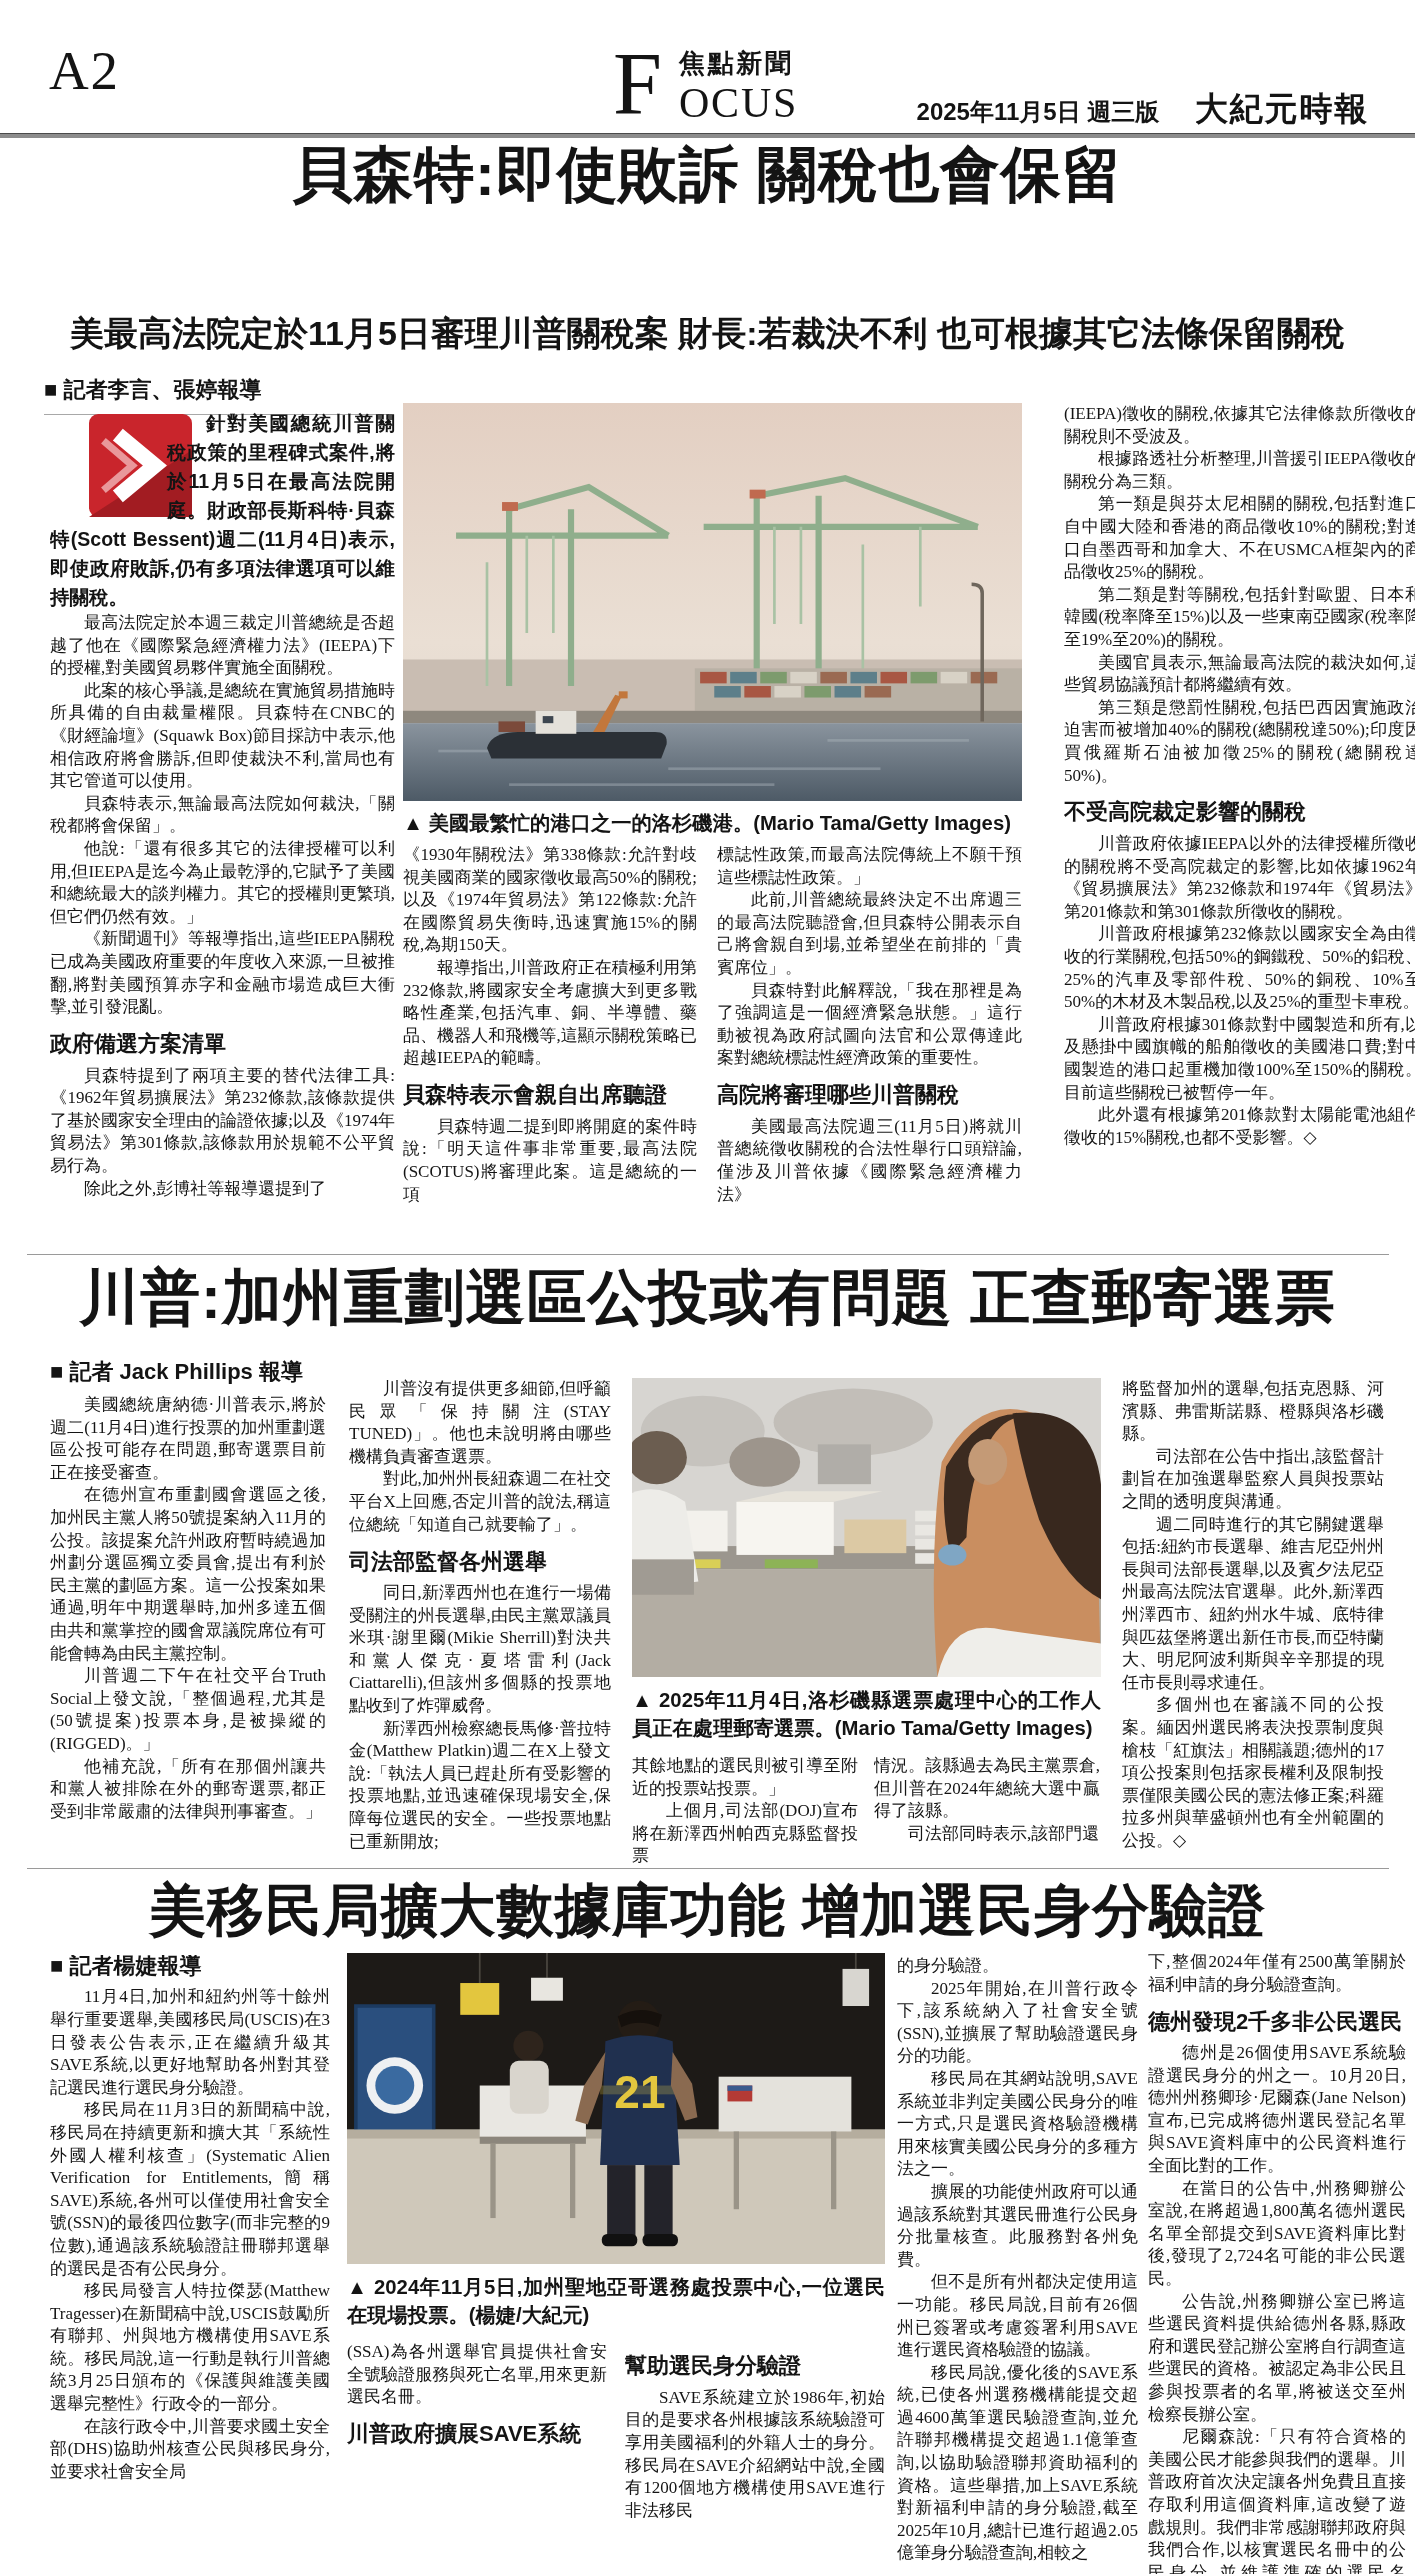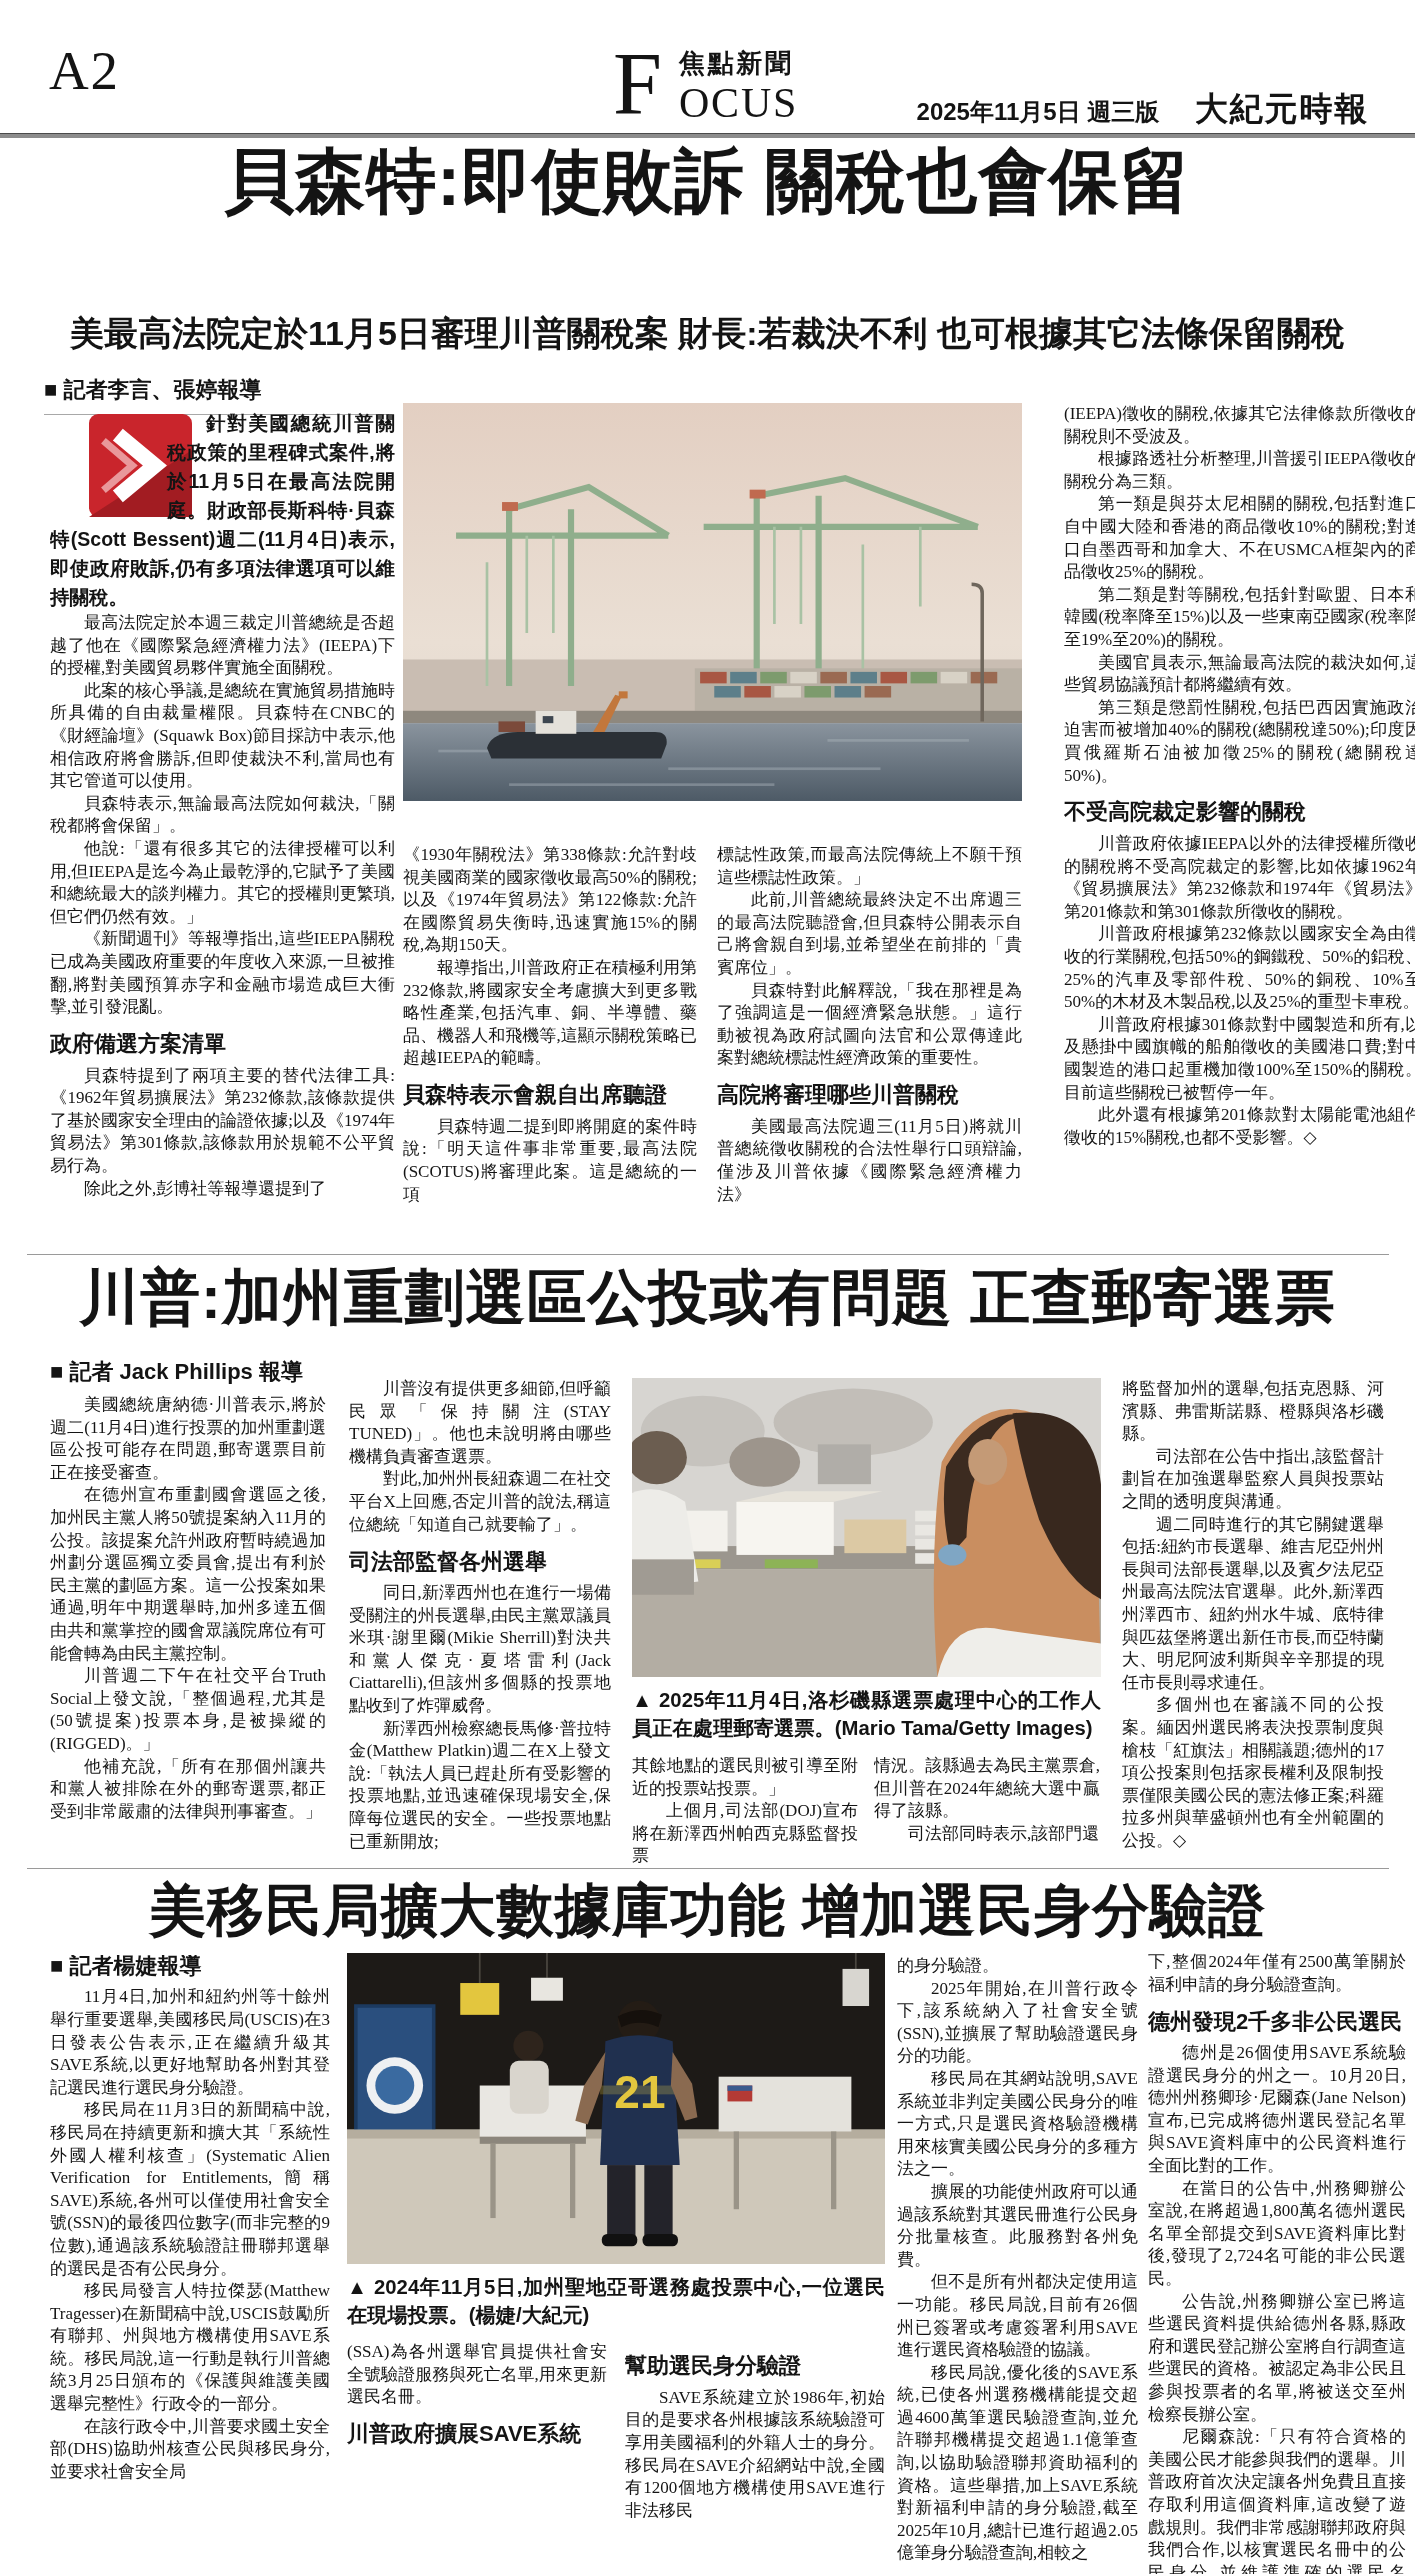--- a/index.html
+++ b/index.html
@@ -15,21 +15,21 @@
   .logo-right{display:flex;flex-direction:column;margin-left:17px;}
   .logo-zh{font-family:"Liberation Sans","DejaVu Sans",sans-serif;font-weight:700;font-size:26px;letter-spacing:2.7px;}
   .logo-rest{font-size:42px;letter-spacing:1.8px;line-height:1.05;}
   #dateline-wrap{right:46px;top:87px;display:flex;align-items:baseline;gap:17.7px;}
   .dateline{font-weight:700;font-size:24px;}
   .masthead{font-weight:900;font-size:33px;letter-spacing:1.8px;margin-left:18px;}
   #header-rule{left:0;top:133px;width:1415px;height:3.5px;background:#8c8c8c;border-top:0.9px solid #4a4a4a;}
 
   
   .headline{left:0;width:1415px;text-align:center;font-weight:900;line-height:1.18;letter-spacing:0.9px;}
-  #a1-headline{top:140px;font-size:70px;}
+  #a1-headline{top:140px;font-size:60px;}
   #a1-subheadline{top:311px;left:0;width:1415px;text-align:center;font-weight:700;font-size:34px;}
   #a2-headline{top:1263px;font-size:60px;}
   #a3-headline{top:1877px;font-size:57px;}
   .sep{left:26.5px;width:1362px;border-top:0.9px solid #9a9a9a;}
   #sep1{top:1254px;} #sep2{top:1868px;}
 
   
   .byline{font-weight:700;font-size:22px;}
   #a1-byline{left:44px;top:375px;width:345px;border-bottom:1.8px solid #a8a8a8;padding-bottom:8.8px;}
   #a2-byline{left:50px;top:1357px;width:283px;}
@@ -177,20 +177,21 @@
         <rect x="150" y="348" width="46" height="26" fill="#e4e1da"></rect>
         <rect x="158" y="354" width="12" height="8" fill="#3d4650"></rect>
         <path d="M215 372 L240 330 L247 332 L228 372 Z" fill="#c2773c"></path>
         <rect x="244" y="326" width="10" height="8" fill="#c2773c"></rect>
         <rect x="108" y="360" width="30" height="12" fill="#7b4a3a"></rect>
       </g>
 
       <path d="M655 360 L655 215 Q655 205 643 205" stroke="#6e665c" stroke-width="4" fill="none"></path>
     </svg>
   </figure>
+  <div id="a1-caption" class="abs sans caption">▲ 美國最繁忙的港口之一的洛杉磯港。(Mario Tama/Getty Images)</div>
 
   <div id="a1-col2" class="abs col">
       <p class="c">《1930年關稅法》第338條款:允許對歧視美國商業的國家徵收最高50%的關稅;以及《1974年貿易法》第122條款:允許在國際貿易失衡時,迅速實施15%的關稅,為期150天。</p>
       <p>報導指出,川普政府正在積極利用第232條款,將國家安全考慮擴大到更多戰略性產業,包括汽車、銅、半導體、藥品、機器人和飛機等,這顯示關稅策略已超越IEEPA的範疇。</p>
       <h3>貝森特表示會親自出席聽證</h3>
       <p>貝森特週二提到即將開庭的案件時說:「明天這件事非常重要,最高法院(SCOTUS)將審理此案。這是總統的一項</p>
     </div>
   <div id="a1-col3" class="abs col">
       <p class="c">標誌性政策,而最高法院傳統上不願干預這些標誌性政策。」</p>
       <p>此前,川普總統最終決定不出席週三的最高法院聽證會,但貝森特公開表示自己將會親自到場,並希望坐在前排的「貴賓席位」。</p>

